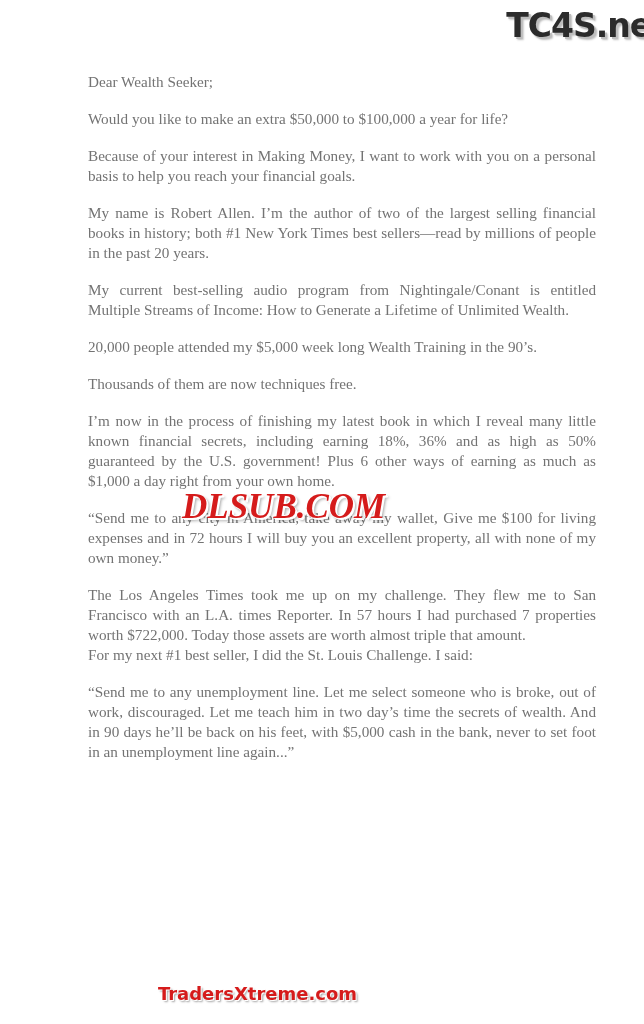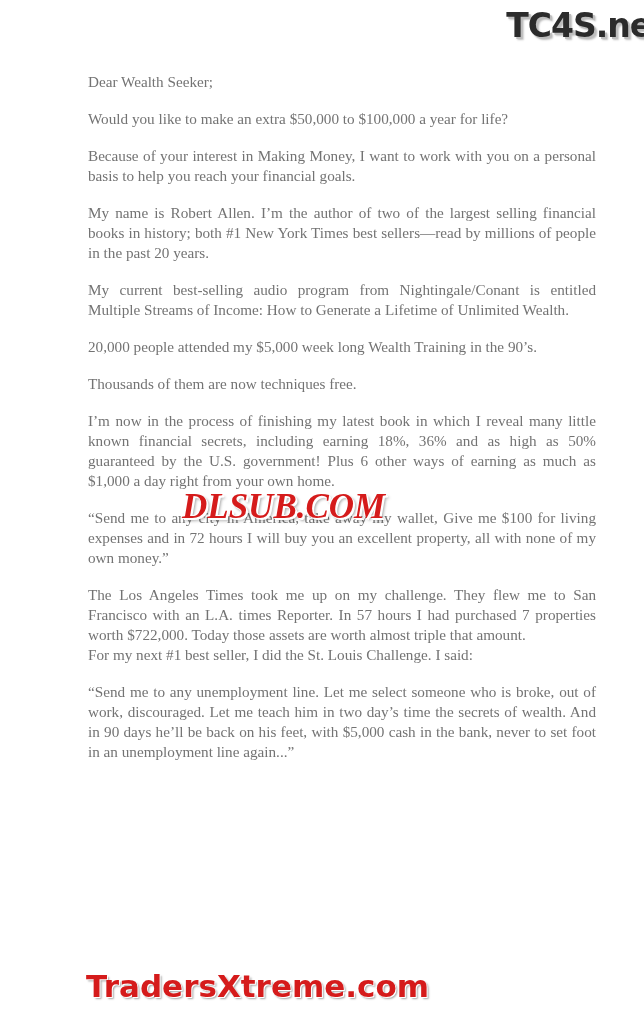--- a/index.html
+++ b/index.html
@@ -76,21 +76,21 @@
   }
   
   .brand-bottom {
     position: absolute;
     bottom: 20px;
     left: 0;
     width: 515px;
     text-align: center;
     font-family: "DejaVu Sans", sans-serif;
     font-weight: bold;
-    font-size: 31px;
+    font-size: 18px;
     color: #d51b1b;
     text-shadow:
       1px 1px 0 #ffffff,
       2px 2px 2px rgba(0,0,0,0.35);
   }
 </style>
 </head>
 <body>
 
 <div class="page">

